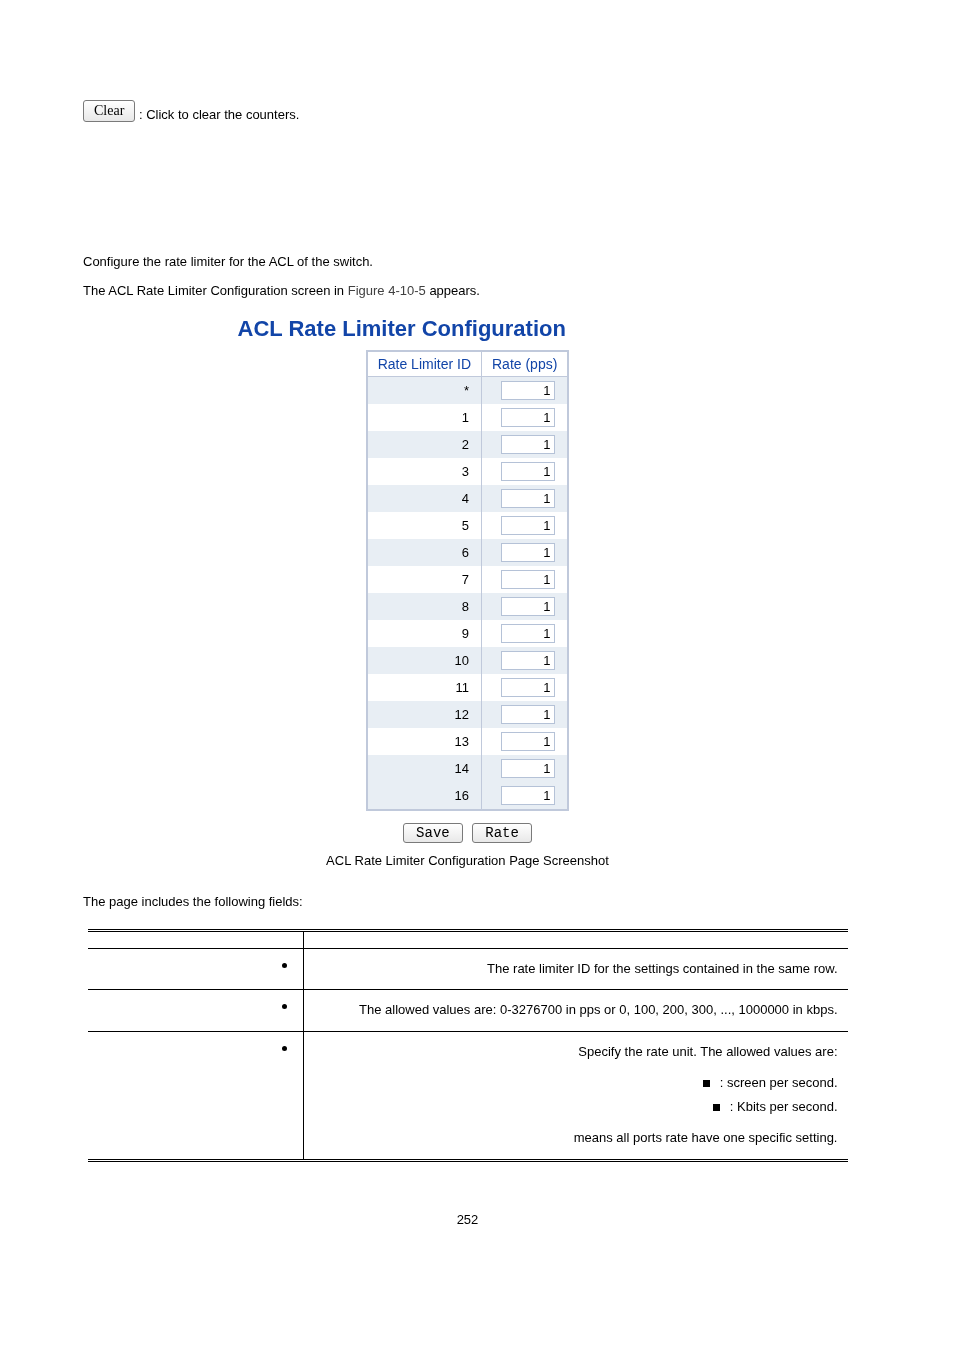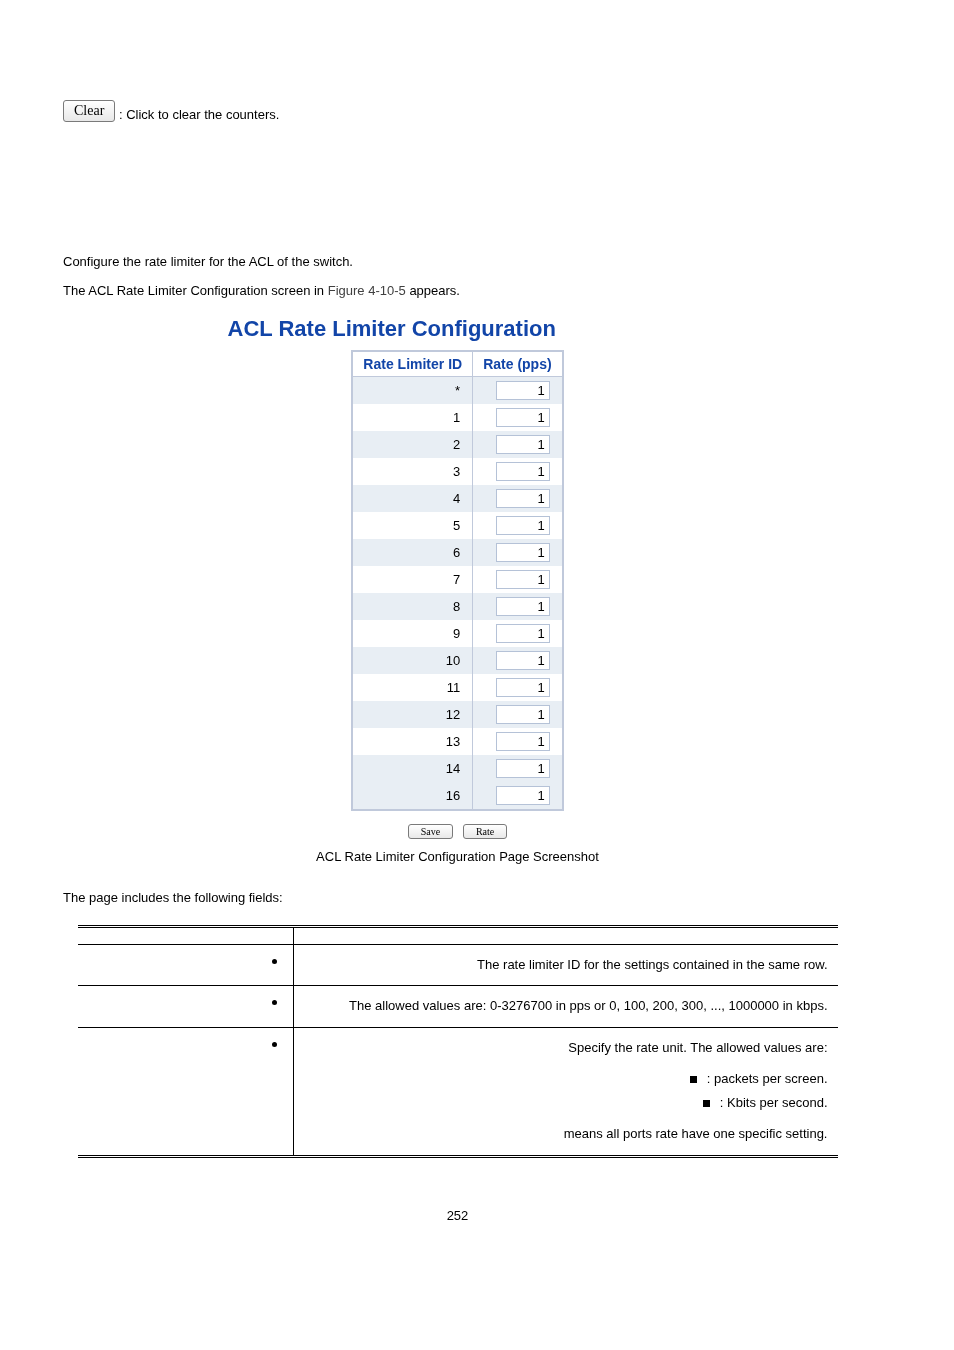--- a/index.html
+++ b/index.html
@@ -6,21 +6,21 @@
     margin: 0;
     padding: 0;
     background: #ffffff;
     font-family: Arial, Helvetica, sans-serif;
     font-size: 13px;
     color: #000000;
   }
   .page {
     width: 922px;
     box-sizing: border-box;
-    padding: 100px 70px 40px 63px;
+    padding: 100px 70px 40px 83px;
   }
   .clear-btn {
     display: inline-block;
     font-family: "Times New Roman", serif;
     font-size: 14px;
     padding: 2px 10px;
     border: 1px solid #7a7a7a;
     background: linear-gradient(#ffffff,#e8e8e8);
     border-radius: 3px;
     vertical-align: middle;
@@ -55,21 +55,21 @@
     margin: 0 auto;
     border: 2px solid #c0c9db;
   }
   table.rate-table th {
     font-family: Verdana, Arial, sans-serif;
     font-size: 14px;
     color: #1245a8;
     background: #ffffff;
     border: 1px solid #c0c9db;
     padding: 4px 10px;
-    font-weight: bold;
+    font-weight: normal;
   }
   table.rate-table td {
     font-family: Verdana, Arial, sans-serif;
     font-size: 13px;
     padding: 4px 12px;
     border-left: 1px solid #c0c9db;
     border-right: 1px solid #c0c9db;
     border-top: none;
     border-bottom: none;
     text-align: right;
@@ -84,22 +84,22 @@
     border: 1px solid #b5c2d7;
     padding: 1px 4px;
     background: #fff;
   }
   .btn-row {
     text-align: center;
     margin-top: 12px;
     margin-bottom: 10px;
   }
   .sw-btn {
-    font-family: Liberation Serif, serif;
-    font-size: 10px;
+    font-family: Liberation Mono, monospace;
+    font-size: 14px;
     padding: 1px 12px;
     border: 1px solid #7a7a7a;
     background: linear-gradient(#ffffff,#e8e8e8);
     border-radius: 3px;
     margin: 0 3px;
   }
   .caption {
     text-align: center;
     margin: 6px 0 26px 0;
   }
@@ -271,21 +271,21 @@
       </tr>
       <tr>
         <td class="col-obj"><span class="bullet"></span><span></span></td>
         <td class="td-text">The allowed values are: 0-3276700 in pps or 0, 100, 200, 300, ..., 1000000 in kbps.</td>
       </tr>
       <tr>
         <td class="col-obj"><span class="bullet"></span><span></span></td>
         <td class="td-text">
           <div>Specify the rate unit. The allowed values are:</div>
           <div class="unit-list">
-            <div><span class="sq-bullet"></span><span>: packets per screen.</span></div>
+            <div><span class="sq-bullet"></span><span>: screen per second.</span></div>
             <div><span class="sq-bullet"></span><span>: Kbits per second.</span></div>
           </div>
           <div>means all ports rate have one specific setting.</div>
         </td>
       </tr>
     </tbody>
   </table>
 
   <div class="page-num">252</div>
 

